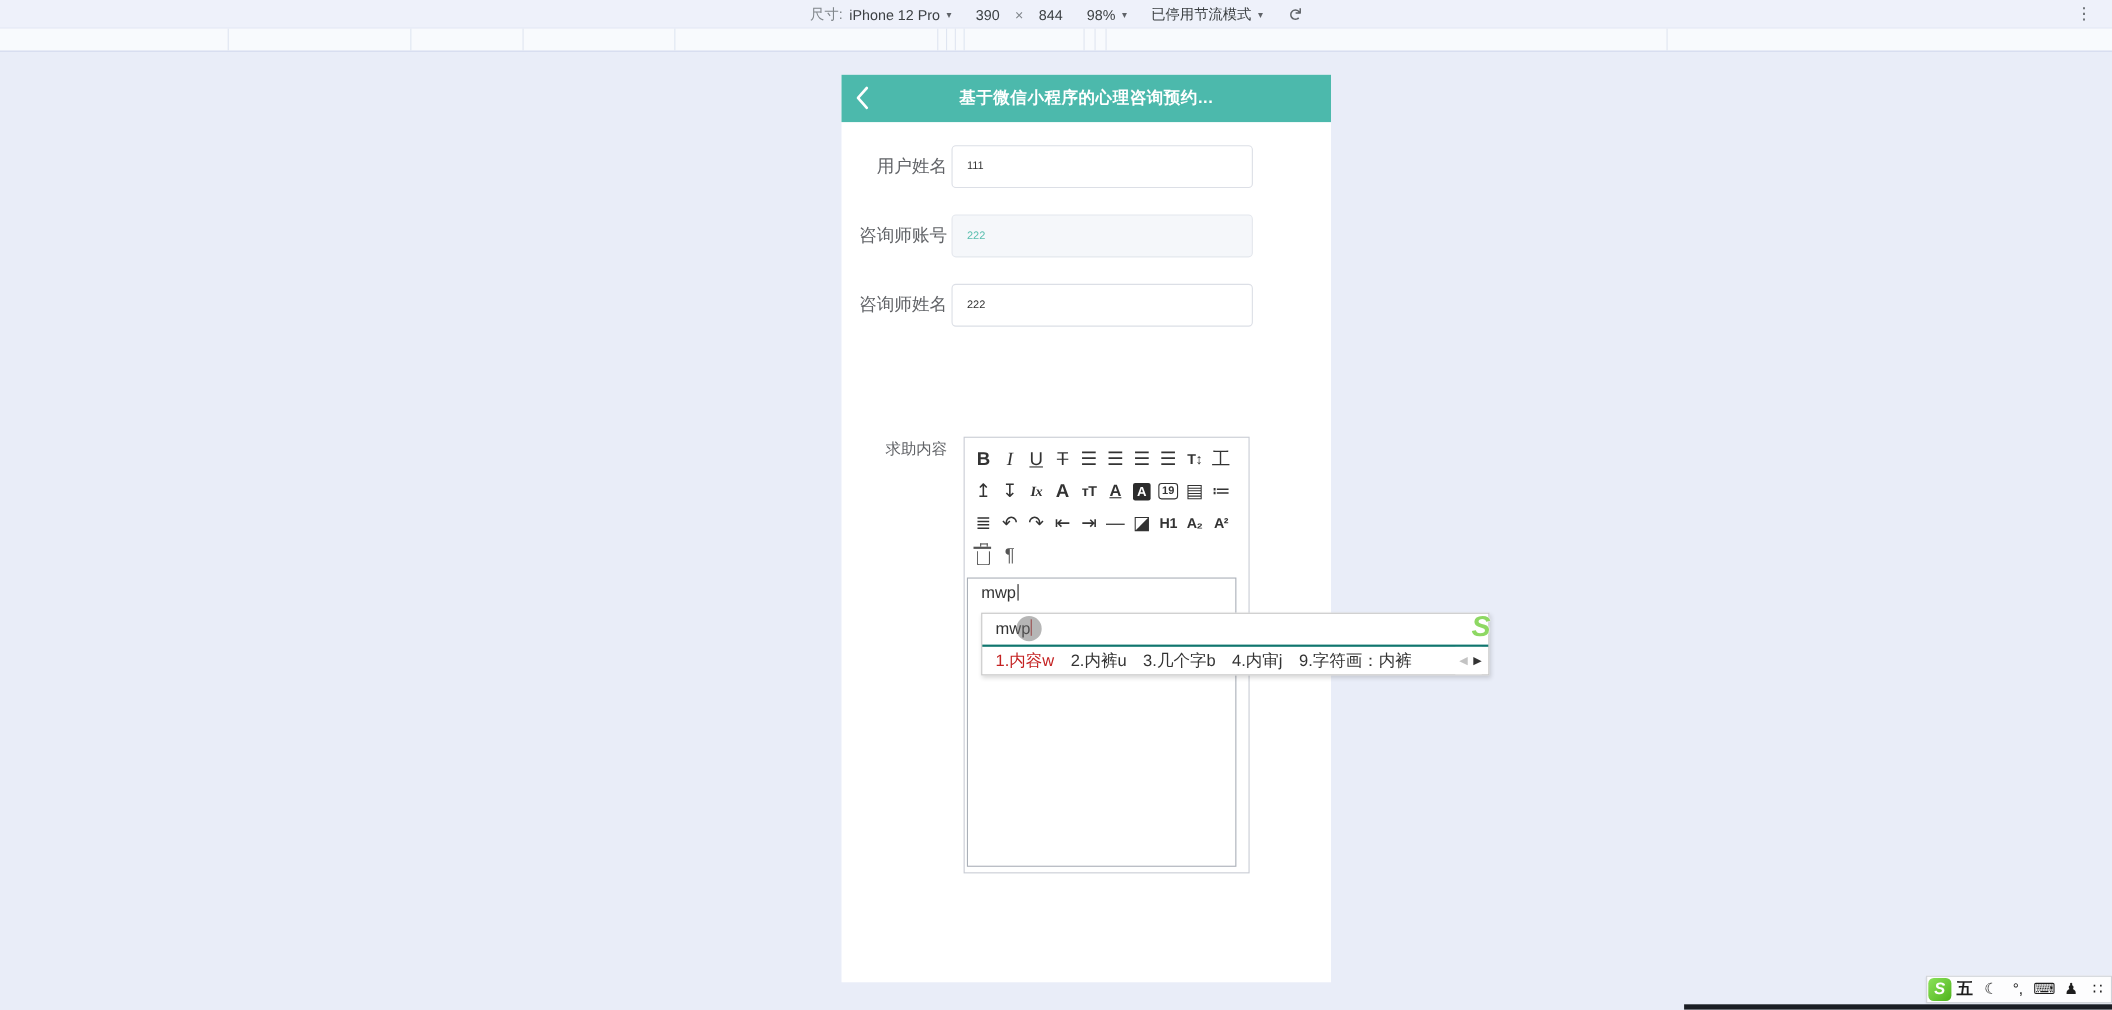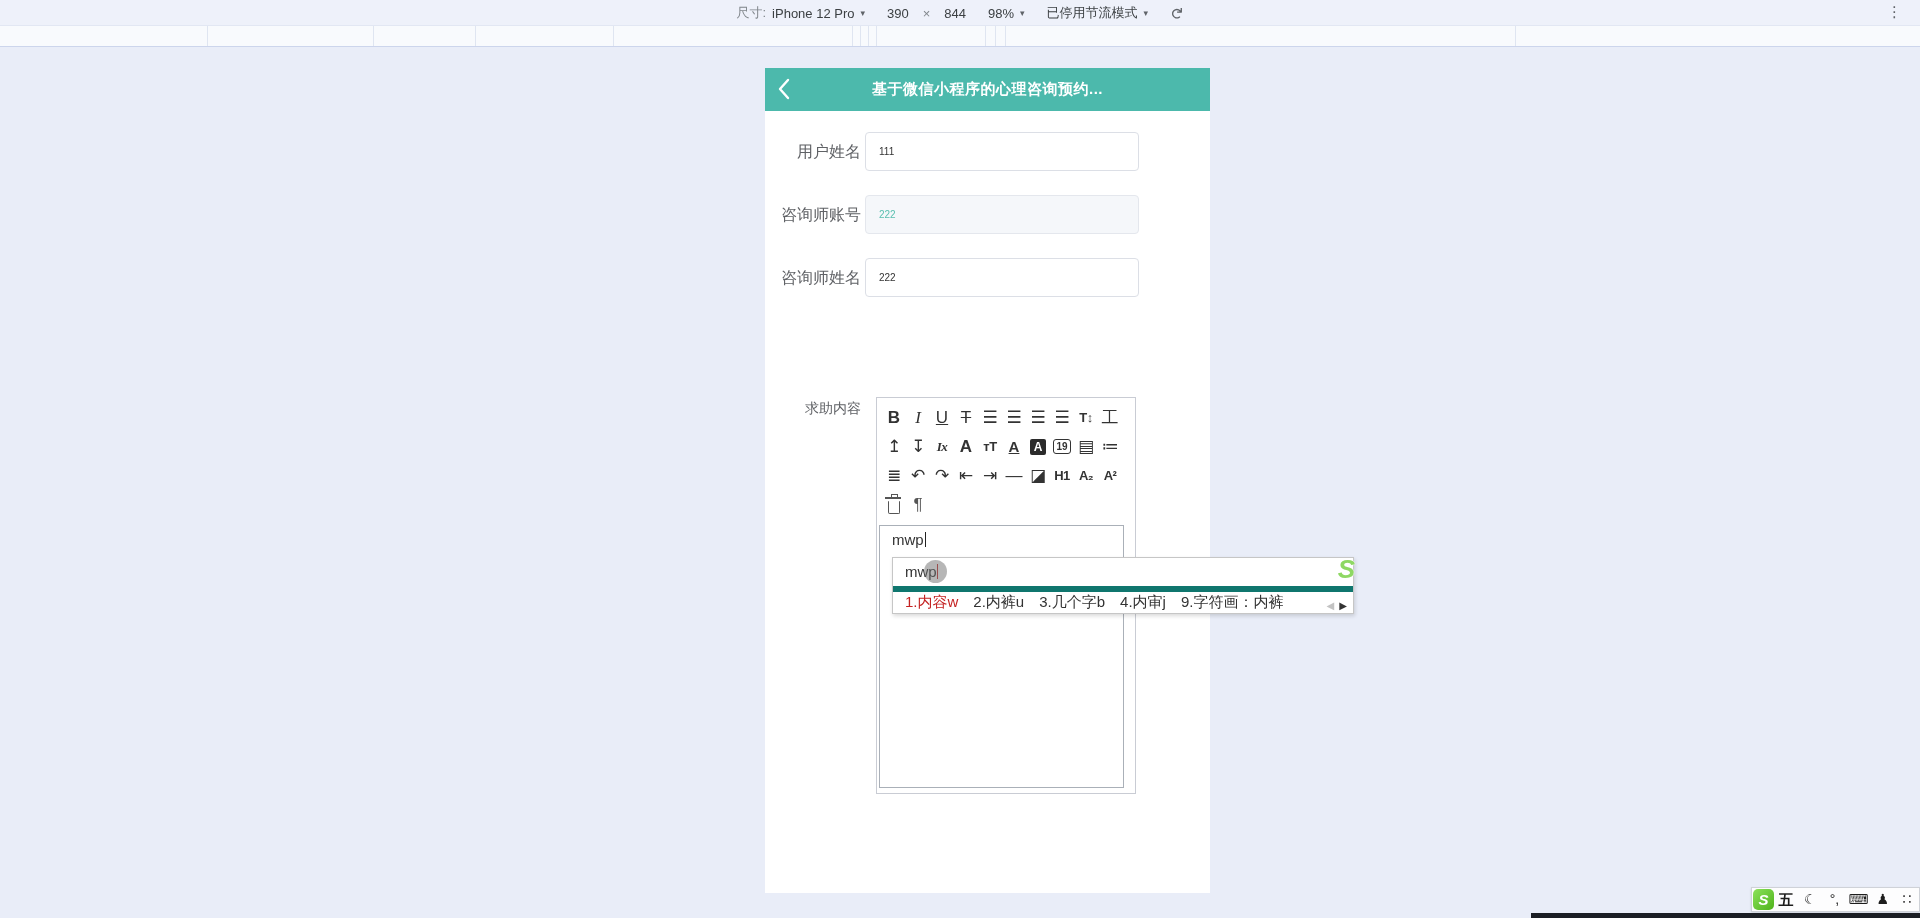--- a/index.html
+++ b/index.html
@@ -64,21 +64,21 @@
           color:#fff;font-size:15px;font-family:inherit;cursor:pointer;}
 
   
   #ime{position:absolute;left:892px;top:557px;width:462px;background:#fff;border:1px solid #c6c6c6;box-shadow:1px 2px 4px rgba(0,0,0,.15);}
   .ime-top{position:relative;height:28px;}
   .ime-comp{position:absolute;left:12px;top:5px;font-size:15px;color:#333;}
   .caret-red{display:inline-block;width:1.5px;height:15px;background:#c62f2f;vertical-align:-2px;}
   .touch-cursor{position:absolute;left:31px;top:2px;width:23px;height:23px;border-radius:50%;background:rgba(110,110,110,.5);}
   .sogou-s{position:absolute;right:-2px;top:-2px;font-size:26px;font-weight:bold;font-style:italic;color:#8ed863;
            text-shadow:0 0 2px #fff, 0 0 1px #fff;line-height:26px;}
-  .ime-cands{position:relative;height:27px;border-top:6px solid #0f766e;display:flex;align-items:center;padding-left:12px;gap:15px;
+  .ime-cands{position:relative;height:27px;border-top:2px solid #0f766e;display:flex;align-items:center;padding-left:12px;gap:15px;
              font-size:15px;color:#333;white-space:nowrap;overflow:hidden;}
   .cand-sel{color:#c42222;}
   .ime-arrows{position:absolute;right:6px;top:0;height:27px;display:flex;align-items:center;gap:5px;background:#fff;padding-left:4px;}
   .arr-prev{font-size:10px;color:#c3c3c3;}
   .arr-next{font-size:10px;color:#333;}
 
   
   #sogou-bar{position:absolute;left:1751px;top:887px;width:169px;height:25px;background:#fdfdfe;border:1px solid #cfd2d8;
              display:flex;align-items:center;gap:0;box-shadow:0 1px 2px rgba(0,0,0,.12);}
   .sg-logo{width:21px;height:21px;margin-left:1px;border-radius:5px;background:linear-gradient(135deg,#8be25a,#4fb31c);

